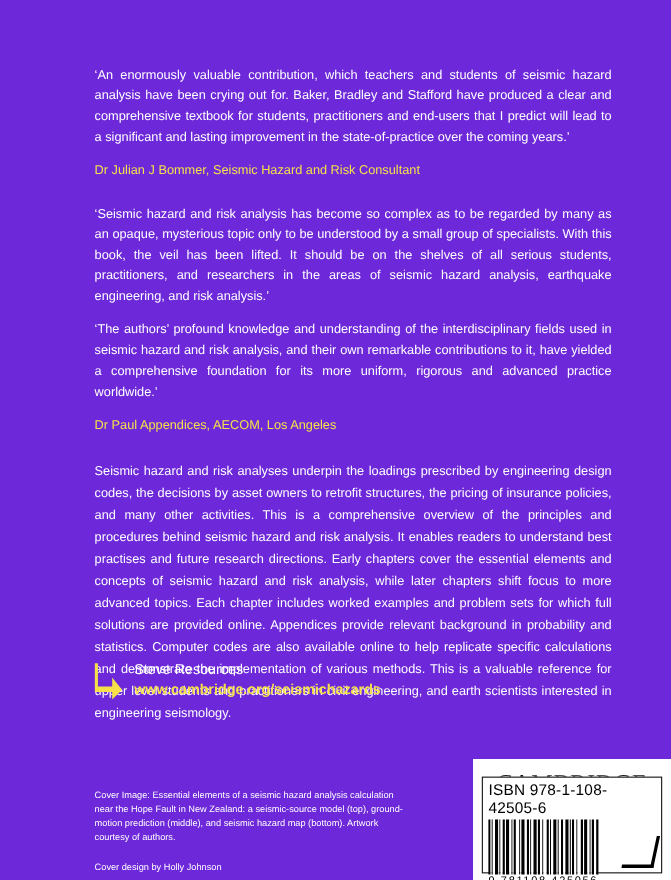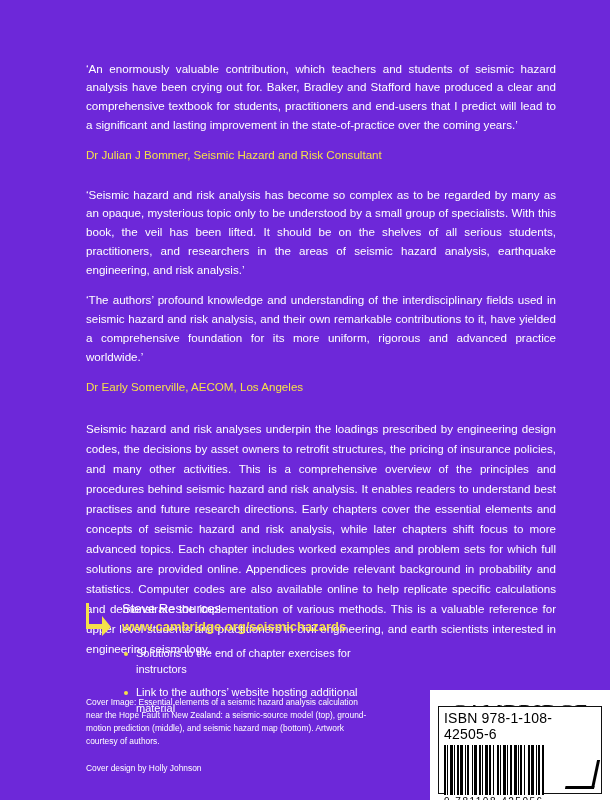--- a/index.html
+++ b/index.html
@@ -94,21 +94,21 @@
     top: 6px;
     width: 4px;
     height: 4px;
     border-radius: 50%;
     background: #f5e04a;
   }
   
   .credit {
     position: absolute;
     left: 86px;
-    top: 696px;
+    top: 716px;
     width: 290px;
     color: #ffffff;
     font-size: 8.4px;
     line-height: 1.55;
   }
   .credit .design {
     margin-top: 14px;
   }
   
   .pub-panel {
@@ -204,41 +204,37 @@
 <div class="cover">
 
   <div class="inner">
 
     <p class="quote">‘An enormously valuable contribution, which teachers and students of seismic hazard analysis have been crying out for. Baker, Bradley and Stafford have produced a clear and comprehensive textbook for students, practitioners and end-users that I predict will lead to a significant and lasting improvement in the state-of-practice over the coming years.’</p>
     <p class="attrib">Dr Julian J Bommer, Seismic Hazard and Risk Consultant</p>
 
     <p class="quote">‘Seismic hazard and risk analysis has become so complex as to be regarded by many as an opaque, mysterious topic only to be understood by a small group of specialists. With this book, the veil has been lifted. It should be on the shelves of all serious students, practitioners, and researchers in the areas of seismic hazard analysis, earthquake engineering, and risk analysis.’</p>
 
     <p class="quote">‘The authors’ profound knowledge and understanding of the interdisciplinary fields used in seismic hazard and risk analysis, and their own remarkable contributions to it, have yielded a comprehensive foundation for its more uniform, rigorous and advanced practice worldwide.’</p>
-    <p class="attrib">Dr Early Somerville, AECOM, Los Angeles</p>
+    <p class="attrib">Dr Paul Appendices, AECOM, Los Angeles</p>
 
     <p class="blurb">Seismic hazard and risk analyses underpin the loadings prescribed by engineering design codes, the decisions by asset owners to retrofit structures, the pricing of insurance policies, and many other activities. This is a comprehensive overview of the principles and procedures behind seismic hazard and risk analysis. It enables readers to understand best practises and future research directions. Early chapters cover the essential elements and concepts of seismic hazard and risk analysis, while later chapters shift focus to more advanced topics. Each chapter includes worked examples and problem sets for which full solutions are provided online. Appendices provide relevant background in probability and statistics. Computer codes are also available online to help replicate specific calculations and demonstrate the implementation of various methods. This is a valuable reference for upper level students and practitioners in civil engineering, and earth scientists interested in engineering seismology.</p>
   </div>
 
   <div class="resources">
     <div class="res-head">
       <span class="arrow-icon">
         <svg width="26" height="34" viewBox="0 0 26 34" xmlns="http://www.w3.org/2000/svg">
           <path d="M3 1 L3 22 L16 22 L16 14 L25 25 L16 34 L16 27 L0 27 L0 1 Z" fill="#f5e04a"></path>
         </svg>
       </span>
       <div>
         <div class="res-title">Steve Resources</div>
         <div class="res-url">www.cambridge.org/seismichazards</div>
       </div>
     </div>
-    <ul class="res-list">
-      <li>Solutions to the end of chapter exercises for instructors</li>
-      <li>Link to the authors’ website hosting additional material</li>
-    </ul>
   </div>
 
   <div class="credit">
     <div>Cover Image: Essential elements of a seismic hazard analysis calculation near the Hope Fault in New Zealand: a seismic-source model (top), ground-motion prediction (middle), and seismic hazard map (bottom). Artwork courtesy of authors.</div>
     <div class="design">Cover design by Holly Johnson</div>
   </div>
 
   <div class="pub-panel">
     <div class="pub-logo">
       <div class="pub-name">CAMBRIDGE</div>

